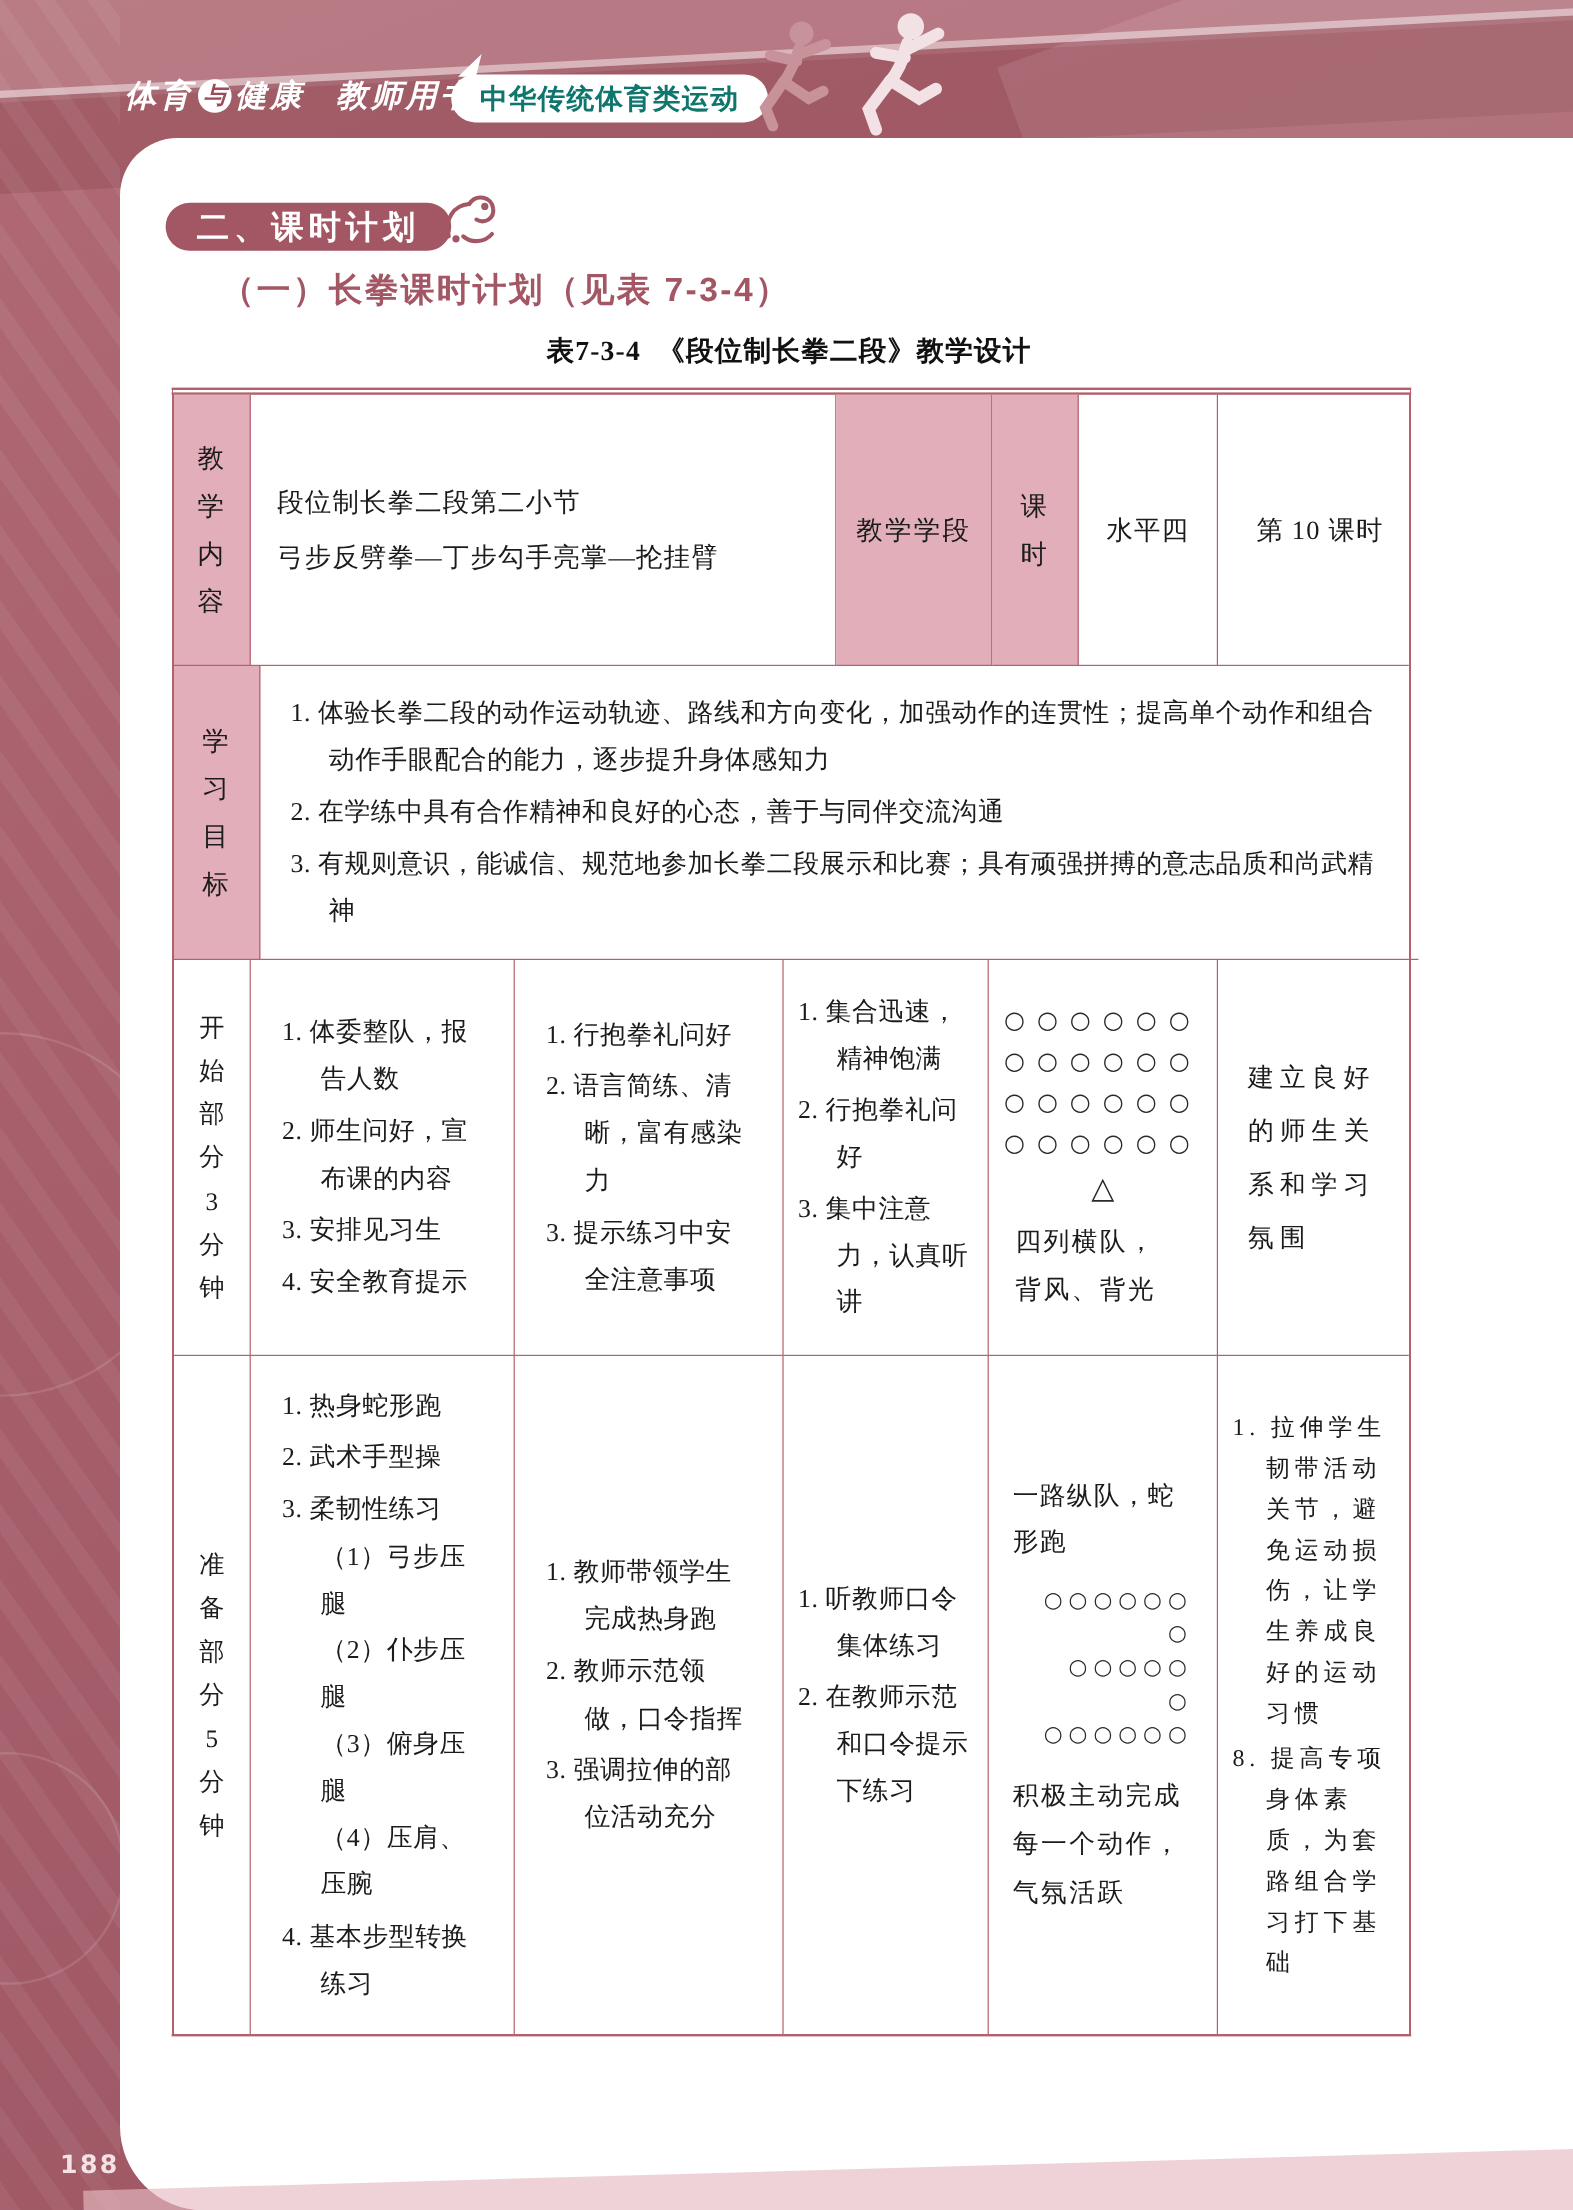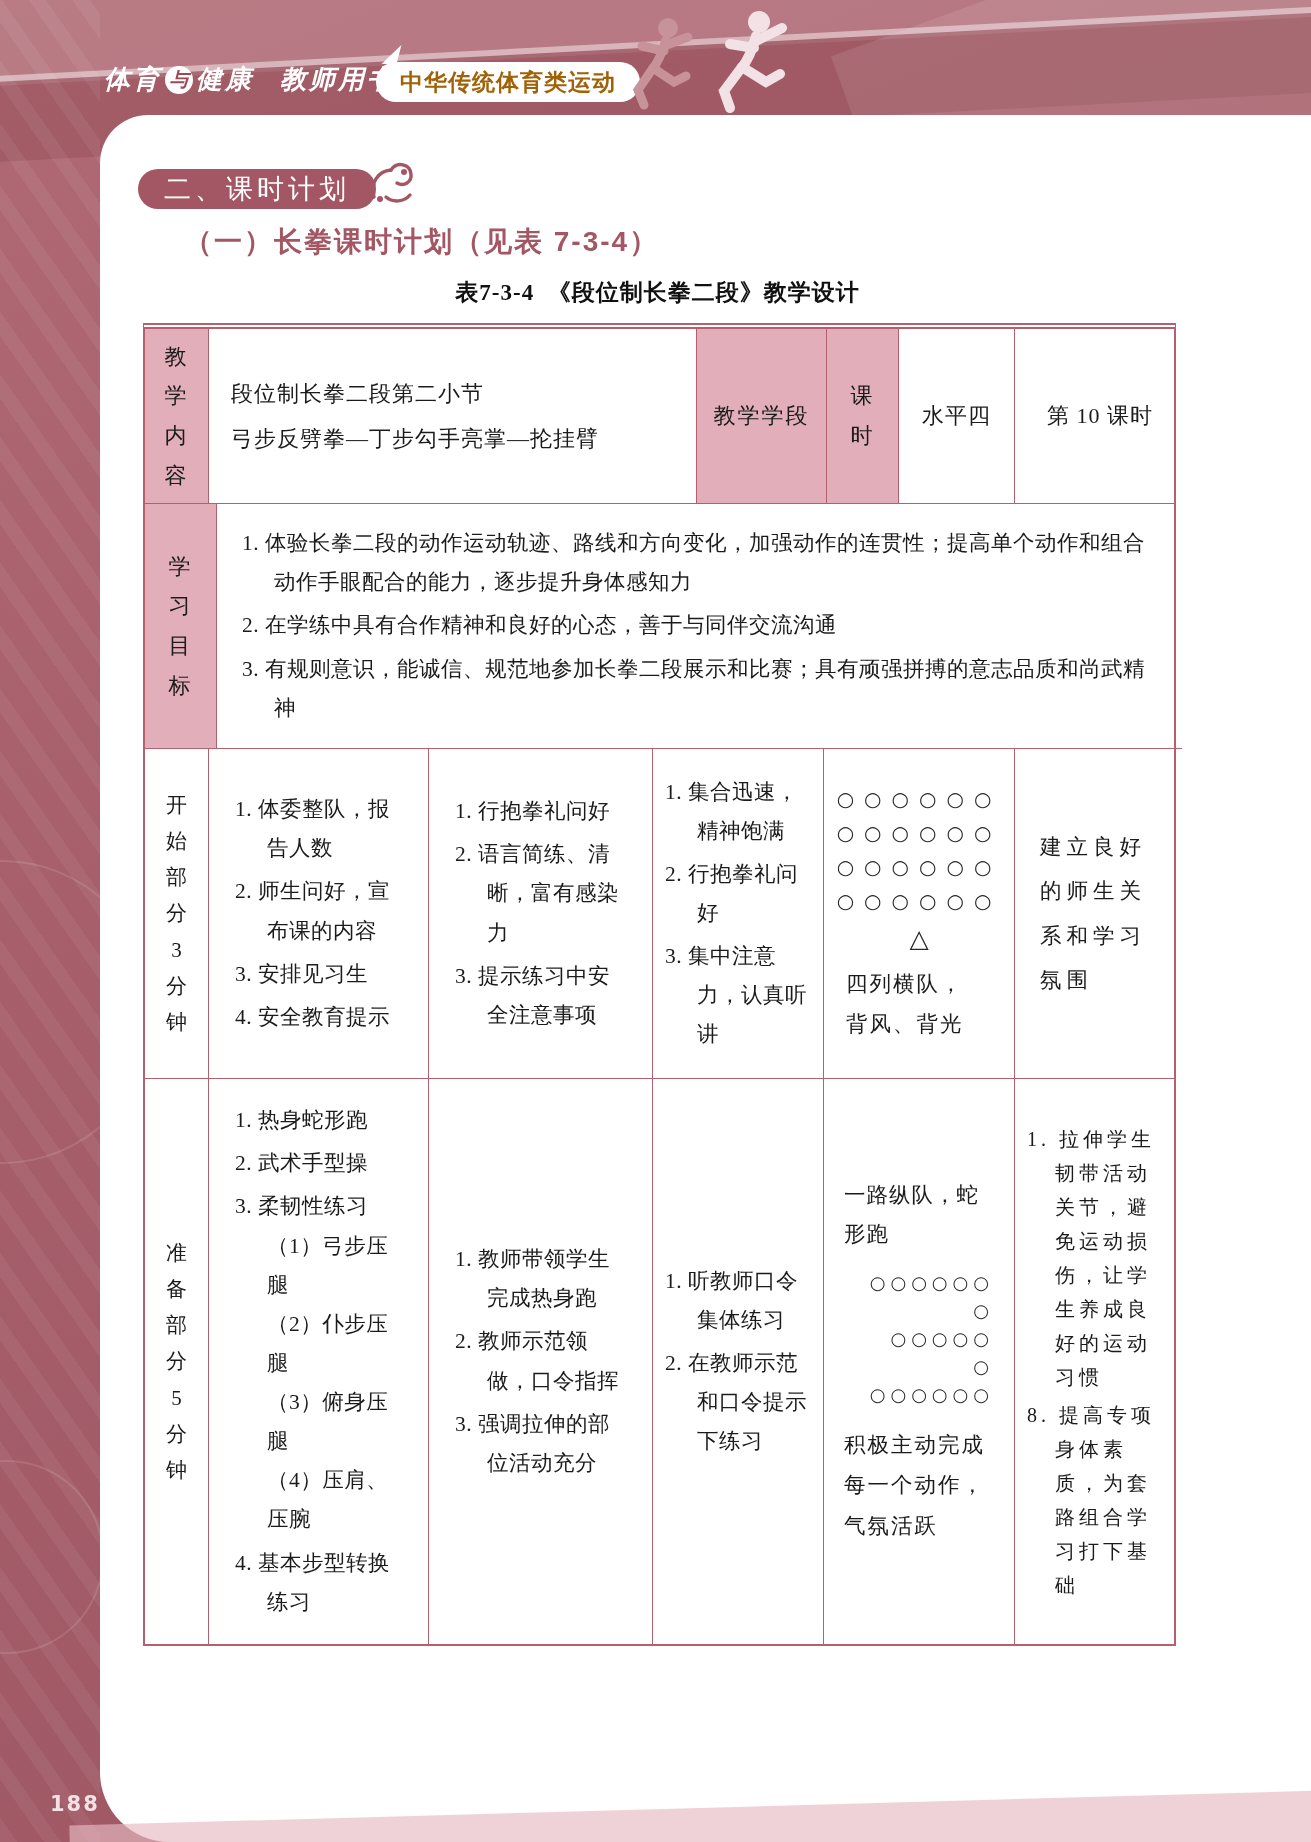--- a/index.html
+++ b/index.html
@@ -22,30 +22,30 @@
   
   .hdr-band{position:absolute;left:0;top:0;width:1311px;height:115px;z-index:2;}
   .book-title{position:absolute;left:104px;top:62px;color:#fff;
       font-family:"Liberation Sans","DejaVu Sans",sans-serif;
       font-size:26px;font-weight:bold;letter-spacing:3px;display:flex;align-items:center;font-style:italic;}
   .yu-circle{display:inline-flex;align-items:center;justify-content:center;width:28px;height:28px;
       background:#fff;color:#9c4a57;border-radius:50%;font-size:19px;letter-spacing:0;margin:0 3px;}
   .bt-suffix{margin-left:26px;letter-spacing:3px;}
   .badge{position:absolute;left:376px;top:62px;height:40px;padding:0 24px;background:#fff;border-radius:21px;
       display:flex;align-items:center;z-index:2;
-      color:#a16207;font-family:"Liberation Sans","DejaVu Sans",sans-serif;font-size:23px;font-weight:bold;letter-spacing:1px;}
+      color:#0f766e;font-family:"Liberation Sans","DejaVu Sans",sans-serif;font-size:23px;font-weight:bold;letter-spacing:1px;}
   .badge::before{content:"";position:absolute;left:8px;top:-17px;width:0;height:0;
       border-left:15px solid transparent;border-bottom:19px solid #fff;transform:skewX(-14deg);}
   .runners{position:absolute;left:612px;top:6px;z-index:2;}
   
   .page{position:absolute;left:100px;top:115px;width:1211px;height:1727px;background:#fff;
       border-radius:48px 0 0 70px;z-index:1;}
   .sec-badge{position:absolute;left:38px;top:54px;height:40px;padding:0 26px;background:#a35663;border-radius:20px;
       display:flex;align-items:center;color:#fff;font-family:"Liberation Sans","DejaVu Sans",sans-serif;
-      font-size:27px;font-weight:normal;letter-spacing:4px;}
+      font-size:27px;font-weight:bold;letter-spacing:4px;}
   .ornament{position:absolute;left:266px;top:42px;}
   .subtitle{position:absolute;left:84px;top:108px;color:#a35663;font-size:28px;font-weight:bold;letter-spacing:2px;
       font-family:"Liberation Sans","DejaVu Sans",sans-serif;}
   .caption{position:absolute;left:43px;top:162px;width:1029px;text-align:center;color:#111;
       font-size:23px;font-weight:bold;letter-spacing:1px;white-space:pre;}
   
   .tbl{position:absolute;left:43px;top:208px;width:1029px;border:2.5px solid #b4616d;border-top:6px double #b4616d;
       background:#fff;color:#1b1b1b;}
   .trow{display:flex;}
   .cell{box-sizing:border-box;flex-shrink:0;border-right:1.5px solid #b4616d;border-bottom:1.5px solid #b4616d;
@@ -132,21 +132,21 @@
       </g>
       <circle cx="38" cy="15" r="3" fill="#a35663"></circle>
       <circle cx="14" cy="42" r="3" fill="#a35663"></circle>
     </svg>
 
     <div class="subtitle">（一）长拳课时计划（见表 7-3-4）</div>
     <div class="caption">表7-3-4  《段位制长拳二段》教学设计</div>
 
     <div class="tbl">
 
-      <div class="trow" style="height:175px">
+      <div class="trow" style="height:226px">
         <div class="cell hdrcell" style="width:64px">教学
 内容</div>
         <div class="cell ctext" style="width:488px">段位制长拳二段第二小节
 弓步反劈拳—丁步勾手亮掌—抡挂臂</div>
         <div class="cell hdrcell" style="width:130px">教学学段</div>
         <div class="cell hdrcell" style="width:72px">课时</div>
         <div class="cell cval" style="width:116px">水平四</div>
         <div class="cell cval last" style="width:159px">第 10 课时</div>
       </div>
 

